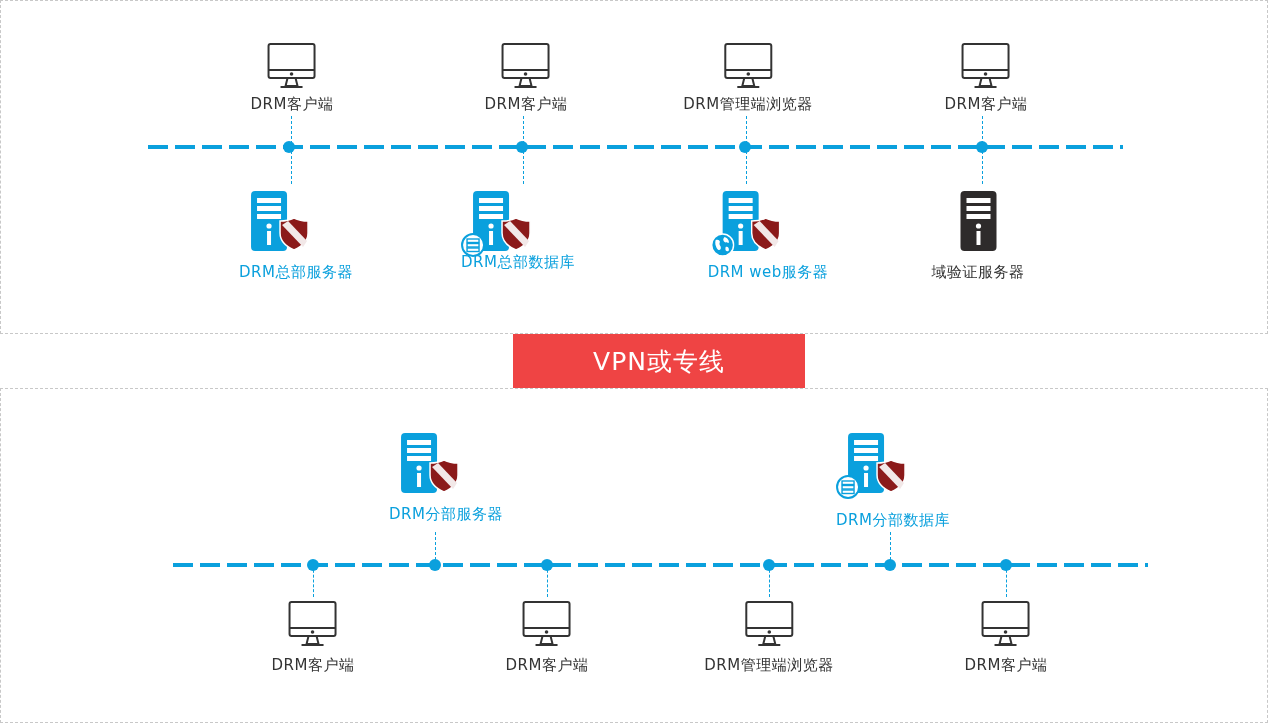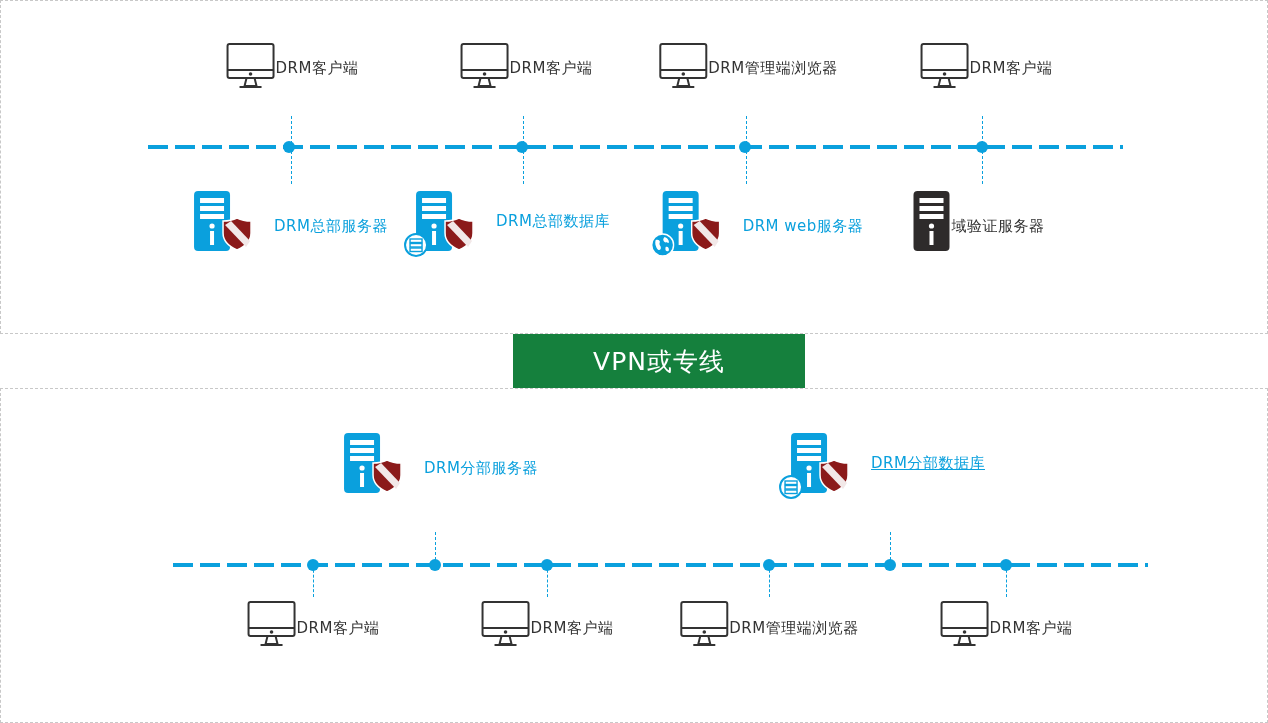--- a/index.html
+++ b/index.html
@@ -2,27 +2,27 @@
 <html><head>
 <meta charset="utf-8">
 <style>
   html, body { margin:0; padding:0; background:#ffffff; }
   body { width:1268px; height:723px; position:relative; overflow:hidden;
          font-family:"DejaVu Sans","Liberation Sans",sans-serif; }
   .panel { position:absolute; border:1px dashed #c8c8c8; box-sizing:border-box; }
   #panel-top { left:0; top:0; width:1268px; height:334px; }
   #panel-bottom { left:0; top:388px; width:1268px; height:335px; }
   .vpn { position:absolute; left:513px; top:334px; width:292px; height:54px;
-         background:#15803d; color:#fff; font-size:25px; letter-spacing:1px;
+         background:#ef4444; color:#fff; font-size:25px; letter-spacing:1px;
          display:flex; align-items:center; justify-content:center; }
   .bus { position:absolute; height:4px;
          background:repeating-linear-gradient(90deg,#0aa0dd 0 20px,transparent 20px 27px); }
   .dot { position:absolute; width:12px; height:12px; border-radius:50%; background:#0aa0dd; margin:-6px 0 0 -6px; }
   .vline { position:absolute; width:0; border-left:1.5px dashed #0aa0dd; }
-  .node { position:absolute; transform:translateX(-50%); display:flex; flex-direction:row; align-items:center;text-align:center; }
+  .node { position:absolute; transform:translateX(-50%); display:flex; flex-direction:column; align-items:center;text-align:center; }
   .label { font-size:15px; white-space:nowrap; letter-spacing:0.5px; }
   .label.dark { color:#333333; }
   .label.blue { color:#0aa0dd; }
   svg { display:block; }
 </style>
 </head>
 <body>
 
 <svg width="0" height="0" style="position:absolute">
   <defs>
@@ -172,21 +172,21 @@
     <svg width="40" height="64" style="position:absolute; left:-12px; top:0;">
         <use href="#sym-tower-blue"></use>
       </svg>
     <svg width="30" height="34" style="position:absolute; left:18px; top:28px;">
         <use href="#sym-shield"></use>
       </svg>
     <svg width="24" height="24" style="position:absolute; left:-22px; top:44px;">
         <use href="#sym-db"></use>
       </svg>
   </div>
-  <div class="label blue" style="margin-top:0;text-decoration:underline;">DRM分部数据库</div>
+  <div class="label blue" style="margin-top:16px;">DRM分部数据库</div>
 </div>
 
 <div class="bus" style="left:173px; top:563px; width:975px;"></div>
 
 <div class="vline" style="left:435px; top:532px; height:33px;"></div>
 <div class="dot" style="left:435px; top:565px;"></div>
 <div class="vline" style="left:890px; top:532px; height:33px;"></div>
 <div class="dot" style="left:890px; top:565px;"></div>
 
 <div class="vline" style="left:313px; top:565px; height:32px;"></div>

